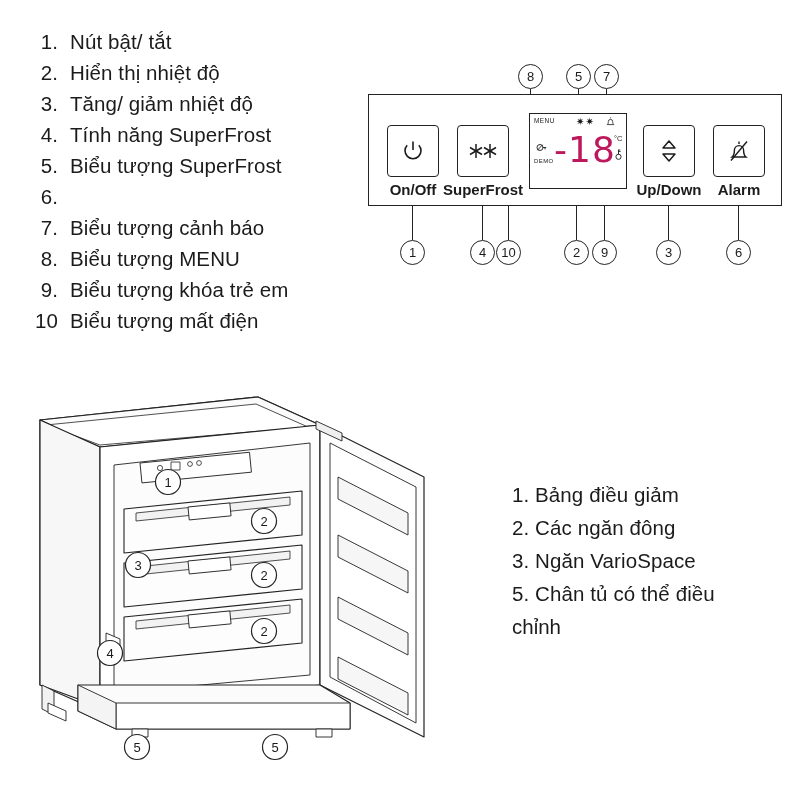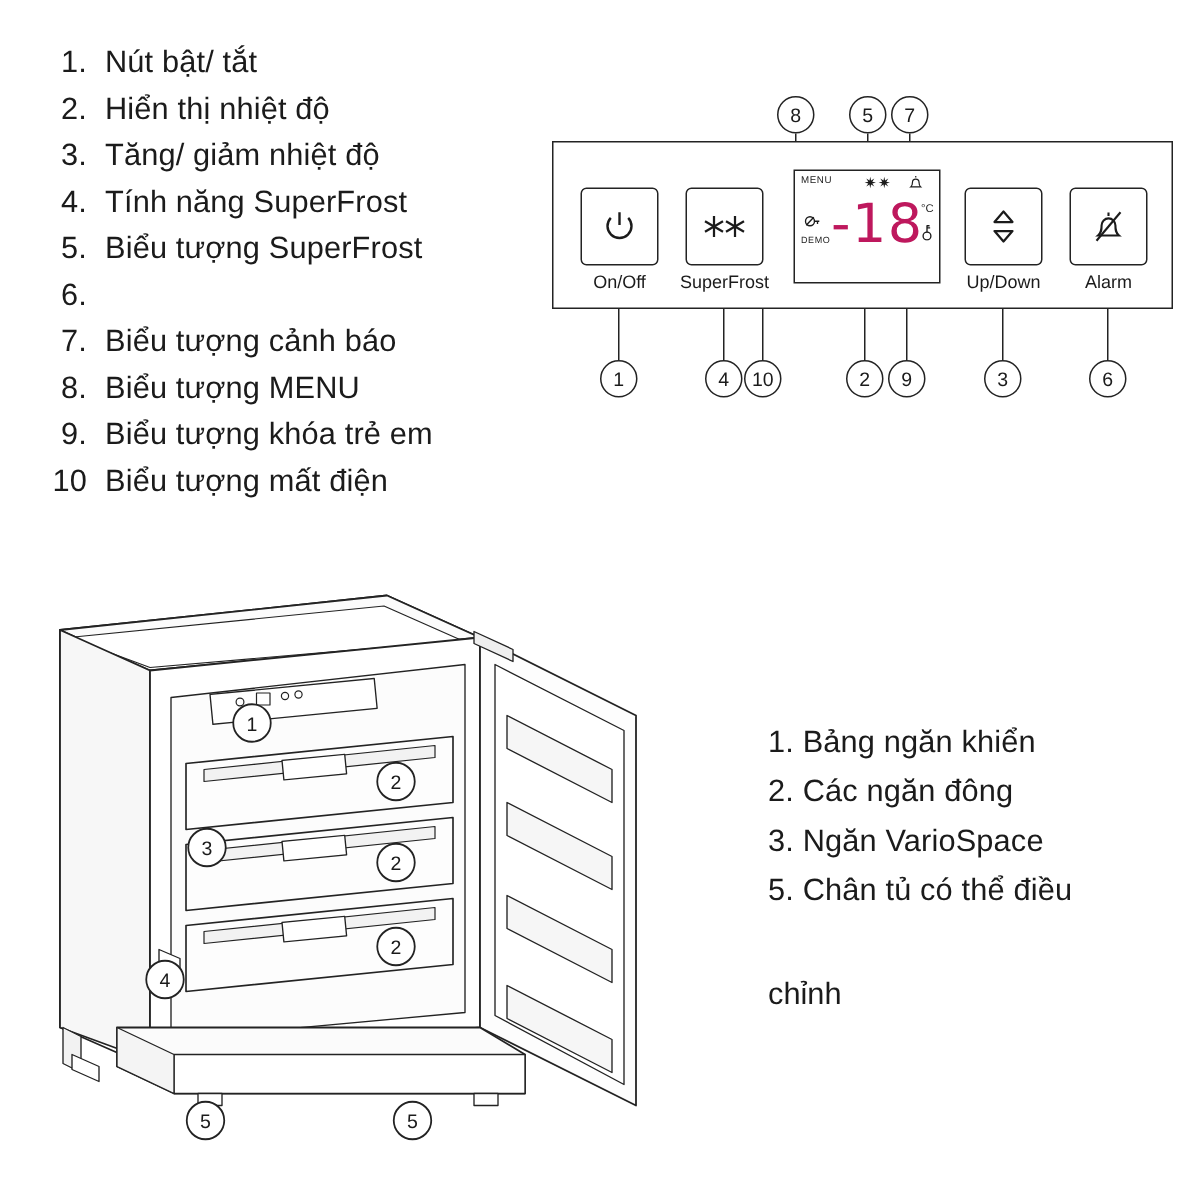--- a/index.html
+++ b/index.html
@@ -54,22 +54,23 @@
     border-radius: 4px;
     background: #fff;
     display: flex;
     align-items: center;
     justify-content: center;
   }
   .pbtn-label {
     position: absolute;
     width: 90px;
     text-align: center;
-    font-size: 12px;
+    font-size: 15px;
     color: #1b1b1b;
+    font-weight: bold;
   }
   #btn-onoff { left: 18px; top: 30px; }
   #lbl-onoff { left: -1px; top: 86px; }
   #btn-superfrost { left: 88px; top: 30px; }
   #lbl-superfrost { left: 69px; top: 86px; }
   #btn-updown { left: 274px; top: 30px; }
   #lbl-updown { left: 255px; top: 86px; }
   #btn-alarm { left: 344px; top: 30px; }
   #lbl-alarm { left: 325px; top: 86px; }
 
@@ -155,21 +156,20 @@
     width: 280px;
   }
   #legend-bottom .row {
     font-size: 20.5px;
     line-height: 33px;
     letter-spacing: 0.1px;
   }
   #legend-bottom .cont {
     font-size: 20.5px;
     line-height: 33px;
-    margin-top: 36px;
   }
 </style>
 </head>
 <body>
 
 <div id="page">
 
   <div id="legend-top">
     <div class="row">
       <span class="num">1.</span>
@@ -402,21 +402,21 @@
 
         <circle cx="255" cy="362" r="12.5" fill="#ffffff" stroke="#232323" stroke-width="1.2"></circle>
         <text x="255" y="367">5</text>
       </g>
     </svg>
   </div>
 
   <div id="legend-bottom">
     <div class="row">
       <span>1.</span>
-      <span>Bảng ngăn khiển</span>
+      <span>Bảng điều giảm</span>
     </div>
     <div class="row">
       <span>2.</span>
       <span>Các ngăn đông</span>
     </div>
     <div class="row">
       <span>3.</span>
       <span>Ngăn VarioSpace</span>
     </div>
     <div class="row">

